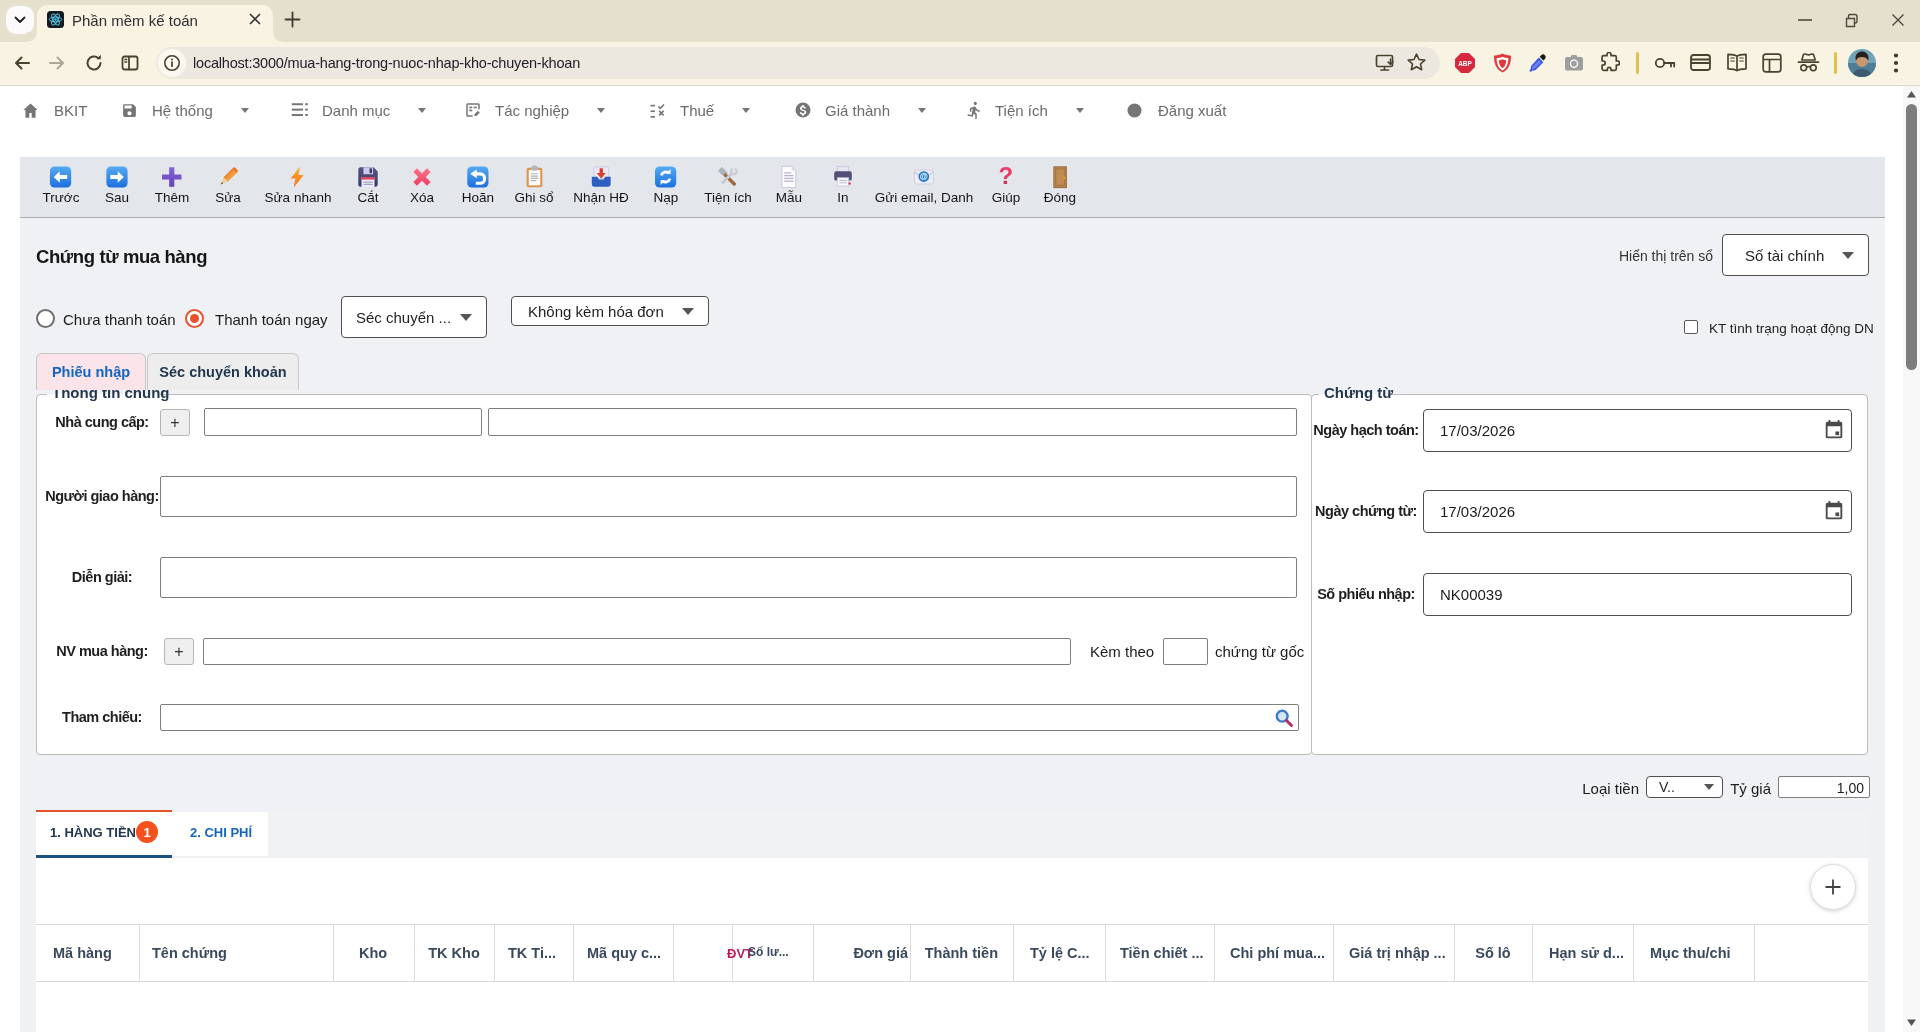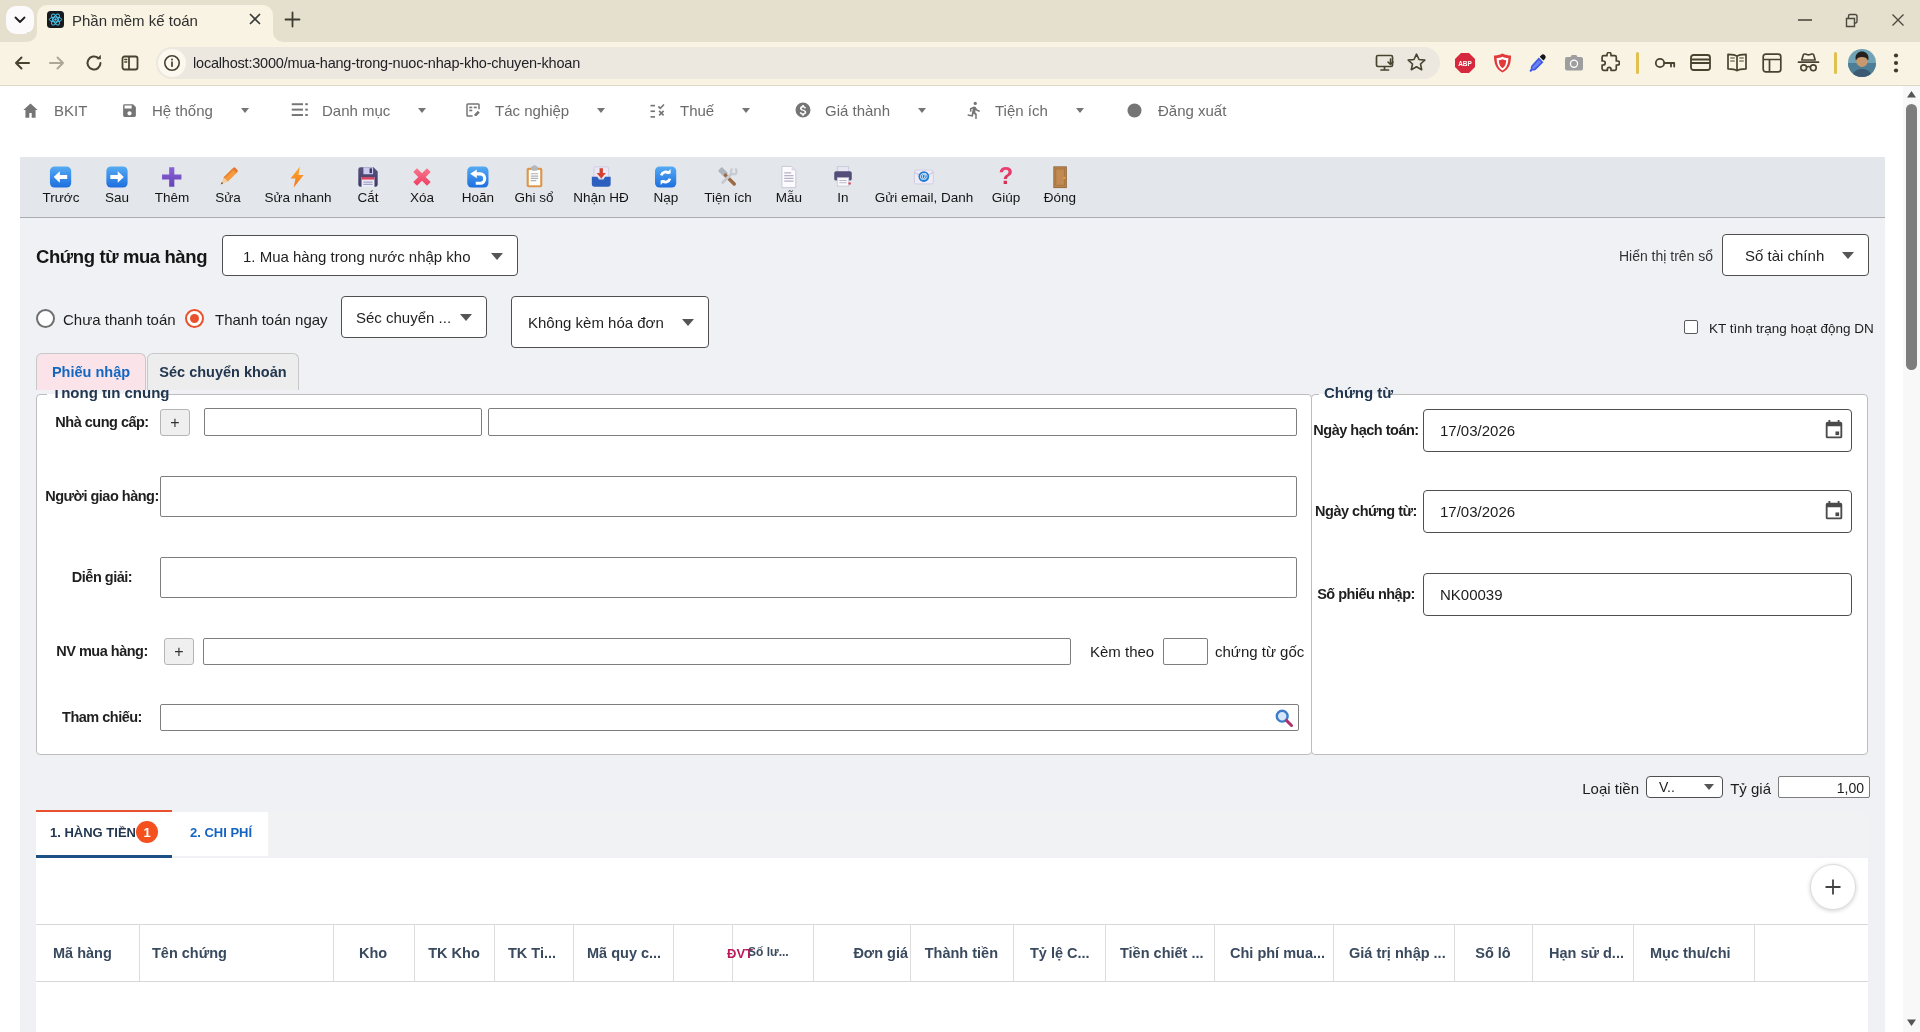--- a/index.html
+++ b/index.html
@@ -440,40 +440,36 @@
         <rect x="6.5" y="2" width="13.5" height="22.5" fill="#C08A52" stroke="#8E6134" stroke-width="1"></rect>
         <rect x="8.5" y="4.2" width="9.5" height="18" fill="none" stroke="#A9763F" stroke-width="1.2"></rect>
         <circle cx="17.8" cy="14" r="1.2" fill="#E8A33D"></circle>
       </svg>
       <span class="lb">Đóng</span>
     </div>
 
   <div id="content"></div>
 
   <div class="abs" style="left:36px;top:246px;font-size:18.5px;letter-spacing:-0.4px;font-weight:bold;color:#161616">Chứng từ mua hàng</div>
-  <div class="ddl" style="left:222px;top:235px;width:296px;height:41px">
-      <span class="tx">1. Mua hàng trong nước nhập kho</span>
-      <span class="ca"></span>
-    </div>
   <div class="lab" style="left:1666px;top:256px;transform:translate(-50%,-50%);font-weight:normal;color:#333;font-size:14px">Hiển thị trên sổ</div>
   <div class="ddl" style="left:1722px;top:234px;width:147px;height:42px">
       <span class="tx" style="left:22px">Số tài chính</span>
       <span class="ca"></span>
     </div>
 
   <div class="abs" style="left:36px;top:309px;width:19px;height:19px;border:2px solid #6F6F6F;border-radius:50%;background:#fff"></div>
   <div class="lab" style="left:63px;top:319px;font-weight:normal;color:#1c1c1c">Chưa thanh toán</div>
   <div class="abs" style="left:185px;top:309px;width:19px;height:19px;border:2px solid #E8512D;border-radius:50%;background:#fff"></div>
   <div class="abs" style="left:190px;top:314px;width:9px;height:9px;border-radius:50%;background:#E8512D"></div>
   <div class="lab" style="left:215px;top:319px;font-weight:normal;color:#1c1c1c">Thanh toán ngay</div>
   <div class="ddl" style="left:341px;top:296px;width:146px;height:42px">
       <span class="tx" style="left:14px">Séc chuyển ...</span>
       <span class="ca"></span>
     </div>
-  <div class="ddl" style="left:511px;top:296px;width:198px;height:52px">
+  <div class="ddl" style="left:511px;top:296px;width:198px;height:30px">
       <span class="tx" style="left:16px">Không kèm hóa đơn</span>
       <span class="ca"></span>
     </div>
   <div class="abs" style="left:1684px;top:320px;width:14px;height:14px;border:1.7px solid #5A5A5A;border-radius:2px;background:#fff"></div>
   <div class="lab" style="left:1709px;top:328px;font-weight:normal;color:#1c1c1c;font-size:13.5px">KT tình trạng hoạt động DN</div>
 
   <div class="fs" style="left:36px;top:394px;width:1276px;height:361px"></div>
   <div class="fs" style="left:1311px;top:394px;width:557px;height:361px"></div>
   <div class="abs" style="left:47px;top:394px;width:113px;height:1.5px;background:#fff"></div>
   <div class="abs" style="left:1319px;top:394px;width:72px;height:1.5px;background:#fff"></div>

